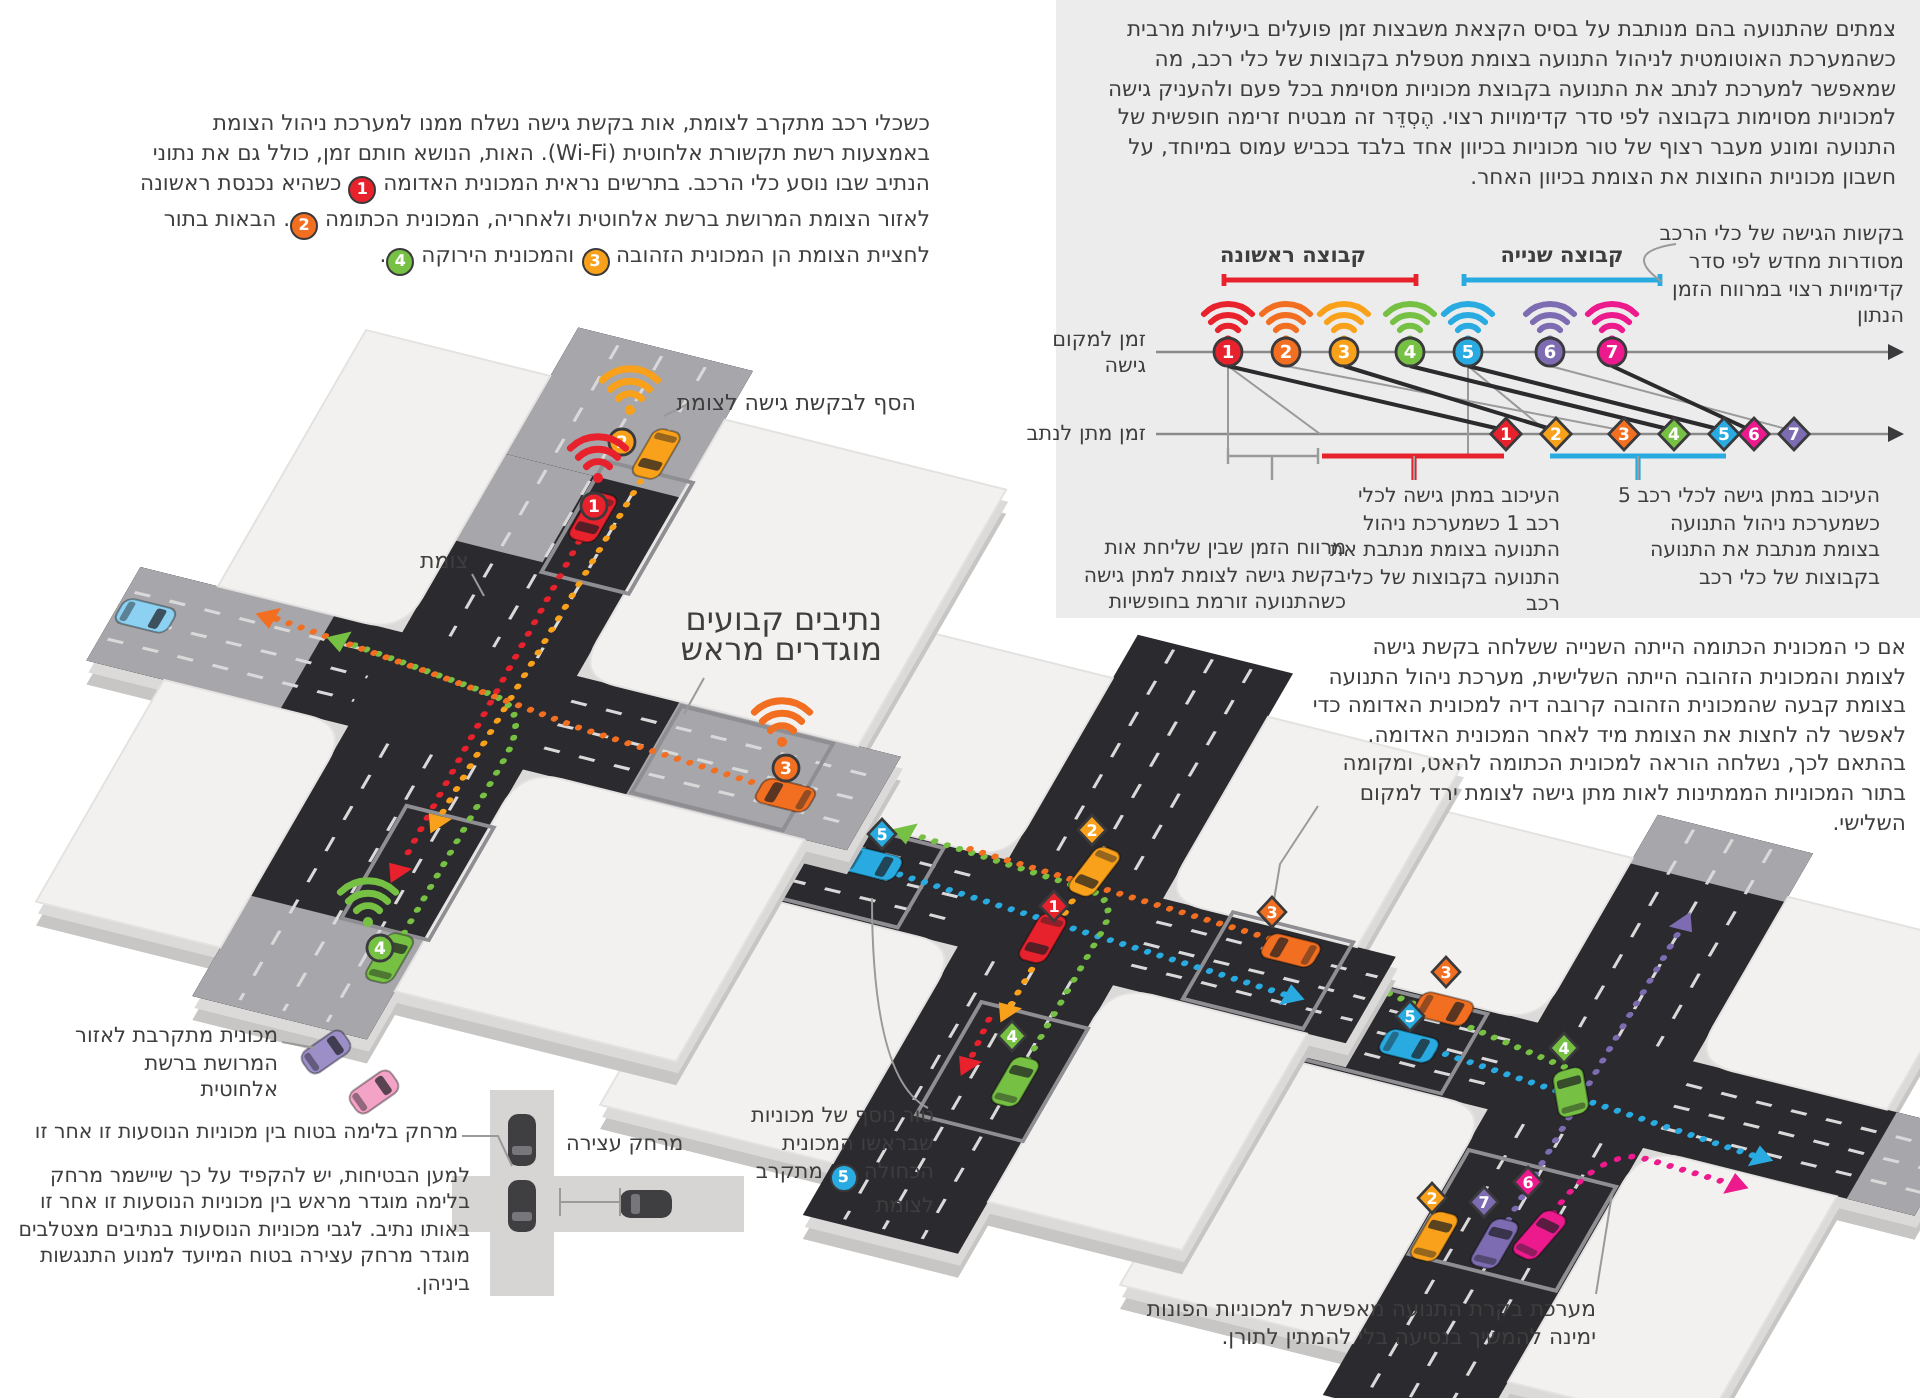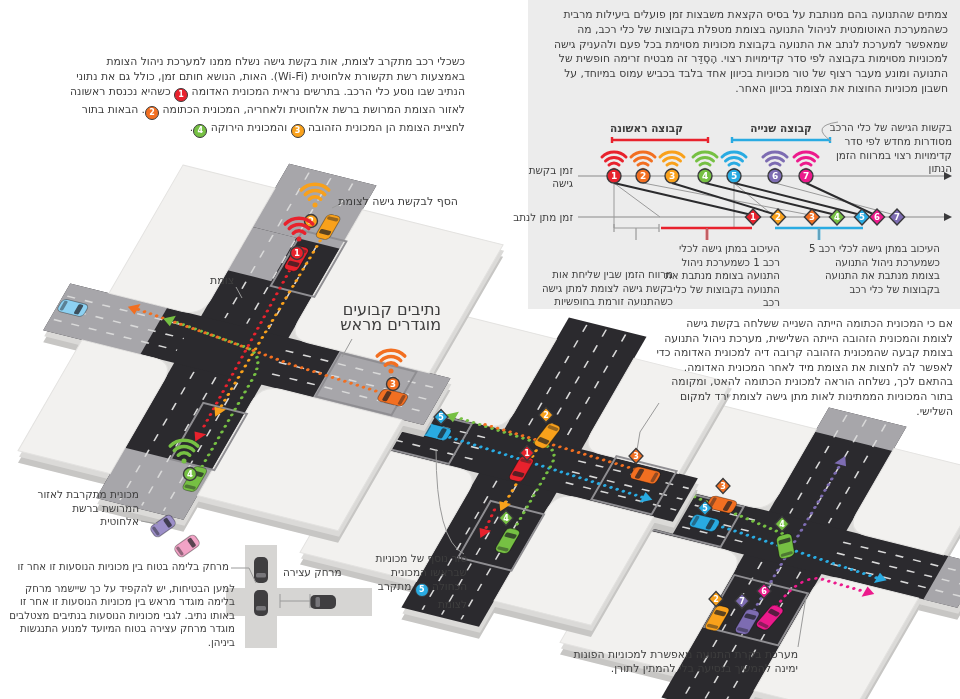--- a/index.html
+++ b/index.html
@@ -497,40 +497,40 @@
       </g>
     <g transform="translate(764,591)">
         <path d="M0,-7.5 L7,0 L0,7.5 L-7,0 Z" fill="#ec1a8c" stroke="#3a3a3c" stroke-width="1.3"></path>
         <text y="2.8">6</text>
       </g>
   </g>
 </svg>
 
 <div class="abs rtl" style="right:12px;top:8px;width:412px;font-size:10.8px;line-height:14.8px;">צמתים שהתנועה בהם מנותבת על בסיס הקצאת משבצות זמן פועלים ביעילות מרבית כשהמערכת האוטומטית לניהול התנועה בצומת מטפלת בקבוצות של כלי רכב, מה שמאפשר למערכת לנתב את התנועה בקבוצת מכוניות מסוימת בכל פעם ולהעניק גישה למכוניות מסוימות בקבוצה לפי סדר קדימויות רצוי. הֶסְדֵּר זה מבטיח זרימה חופשית של התנועה ומונע מעבר רצוף של טור מכוניות בכיוון אחד בלבד בכביש עמוס במיוחד, על חשבון מכוניות החוצות את הצומת בכיוון האחר.</div>
 
-<div class="abs rtl" style="right:8px;top:121px;width:126px;font-size:10.4px;line-height:13.8px;margin-left:14px;">בקשות הגישה של כלי הרכב מסודרות מחדש לפי סדר קדימויות רצוי במרווח הזמן הנתון</div>
+<div class="abs rtl" style="right:8px;top:111px;width:126px;font-size:10.4px;line-height:13.8px;margin-left:14px;">בקשות הגישה של כלי הרכב מסודרות מחדש לפי סדר קדימויות רצוי במרווח הזמן הנתון</div>
 
 <div class="abs" style="left:610px;top:122px;width:100px;text-align:left;font-size:10.5px;font-weight:bold;">קבוצה ראשונה</div>
 <div class="abs" style="left:731px;top:122px;width:100px;text-align:center;font-size:10.5px;font-weight:bold;">קבוצה שנייה</div>
 
-<div class="abs rtl" style="right:387px;top:164px;width:58px;font-size:10.4px;line-height:13px;">זמן בקשת גישה</div>
+<div class="abs rtl" style="right:387px;top:164px;width:58px;font-size:10.4px;line-height:13px;">זמן למקום גישה</div>
 <div class="abs rtl" style="right:387px;top:211px;white-space:nowrap;font-size:10.4px;">זמן מתן לנתב</div>
 
 <div class="abs rtl" style="right:287px;top:242px;width:132px;font-size:10.2px;line-height:13.6px;margin-top:26px;">מרווח הזמן שבין שליחת אות בקשת גישה לצומת למתן גישה כשהתנועה זורמת בחופשיות</div>
 <div class="abs rtl" style="right:180px;top:242px;width:118px;font-size:10.2px;line-height:13.6px;">העיכוב במתן גישה לכלי רכב 1 כשמערכת ניהול התנועה בצומת מנתבת את התנועה בקבוצות של כלי רכב</div>
 <div class="abs rtl" style="right:20px;top:242px;width:135px;font-size:10.2px;line-height:13.6px;">העיכוב במתן גישה לכלי רכב 5 כשמערכת ניהול התנועה בצומת מנתבת את התנועה בקבוצות של כלי רכב</div>
 
 <div class="abs rtl" style="right:495px;top:54px;width:400px;font-size:10.8px;line-height:15px;">
   <span>כשכלי רכב מתקרב לצומת, אות בקשת גישה נשלח ממנו למערכת ניהול הצומת באמצעות רשת תקשורת אלחוטית (Wi-Fi). האות, הנושא חותם זמן, כולל גם את נתוני הנתיב שבו נוסע כלי הרכב. בתרשים נראית המכונית האדומה </span><span class="badge" style="background: rgb(232, 34, 45);">1</span><span> כשהיא נכנסת ראשונה לאזור הצומת המרושת ברשת אלחוטית ולאחריה, המכונית הכתומה </span><span class="badge" style="background: rgb(242, 111, 33);">2</span><span>. הבאות בתור לחציית הצומת הן המכונית הזהובה </span><span class="badge" style="background: rgb(249, 161, 27);">3</span><span> והמכונית הירוקה </span><span class="badge" style="background: rgb(118, 192, 67);">4</span><span>.</span>
 </div>
 
 <div class="abs rtl lbl" style="right:502px;top:195px;white-space:nowrap;font-size:11px;">הסף לבקשת גישה לצומת</div>
 <div class="abs rtl lbl" style="left:210px;top:274px;font-size:11px;">צומת</div>
 <div class="abs rtl lbl" style="right:519px;top:303px;width:112px;font-size:16px;line-height:14.5px;">נתיבים קבועים מוגדרים מראש</div>
-<div class="abs rtl lbl" style="right:821px;top:488px;width:108px;margin-left:28px;">מכונית מתקרבת לאזור המרושת ברשת אלחוטית</div>
+<div class="abs rtl lbl" style="right:821px;top:512px;width:108px;margin-left:28px;">מכונית מתקרבת לאזור המרושת ברשת אלחוטית</div>
 <div class="abs rtl" style="right:731px;top:561px;white-space:nowrap;font-size:10.2px;">מרחק בלימה בטוח בין מכוניות הנוסעות זו אחר זו</div>
 <div class="abs rtl" style="right:725px;top:582px;width:232px;font-size:10.2px;line-height:13.4px;">למען הבטיחות, יש להקפיד על כך שיישמר מרחק בלימה מוגדר מראש בין מכוניות הנוסעות זו אחר זו באותו נתיב. לגבי מכוניות הנוסעות בנתיבים מצטלבים מוגדר מרחק עצירה בטוח המיועד למנוע התנגשות ביניהן.</div>
 <div class="abs rtl" style="left:283px;top:566px;white-space:nowrap;font-size:10.5px;">מרחק עצירה</div>
 
 <div class="abs rtl lbl" style="right:493px;top:551px;width:102px;font-size:10.5px;line-height:14px;">
   <span>טור נוסף של מכוניות שבראשו המכונית הכחולה </span><span class="badge" style="background: rgb(41, 171, 226);">5</span><span> מתקרב לצומת</span>
 </div>
 
 <div class="abs rtl" style="right:7px;top:317px;width:300px;font-size:10.8px;line-height:14.6px;">אם כי המכונית הכתומה הייתה השנייה ששלחה בקשת גישה לצומת והמכונית הזהובה הייתה השלישית, מערכת ניהול התנועה בצומת קבעה שהמכונית הזהובה קרובה דיה למכונית האדומה כדי לאפשר לה לחצות את הצומת מיד לאחר המכונית האדומה. בהתאם לכך, נשלחה הוראה למכונית הכתומה להאט, ומקומה בתור המכוניות הממתינות לאות מתן גישה לצומת ירד למקום השלישי.</div>
 <div class="abs rtl" style="right:162px;top:648px;width:240px;font-size:10.8px;line-height:14.2px;">מערכת בקרת התנועה מאפשרת למכוניות הפונות ימינה להמשיך בנסיעה בלי להמתין לתורן.</div>

